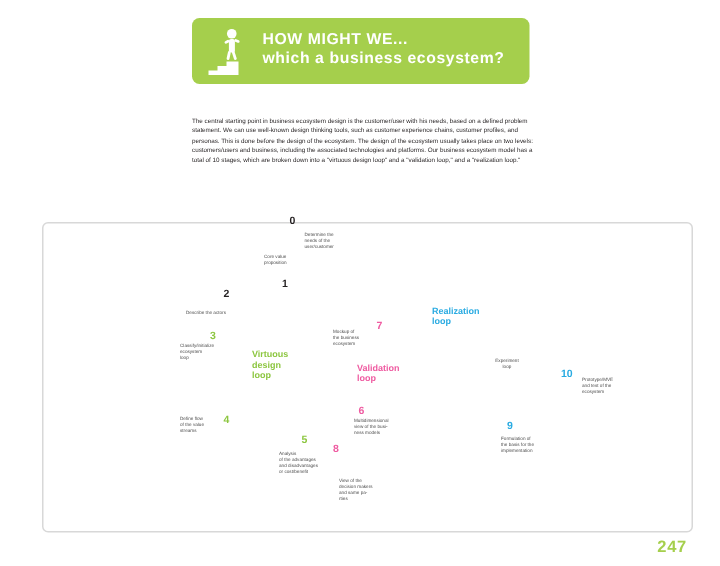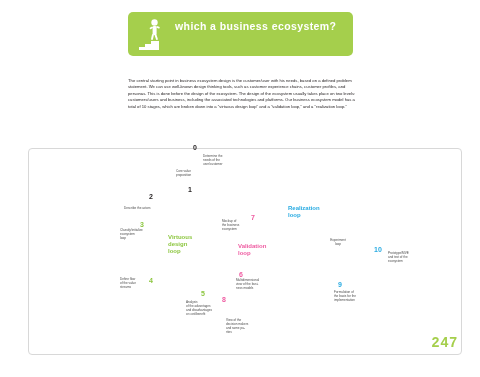--- a/index.html
+++ b/index.html
@@ -67,26 +67,25 @@
     width: 432px;
     height: 205px;
     border: 1px solid #d8d8d8;
     border-radius: 4px;
     background: #ffffff;
   }
 
   .page-number {
     position: absolute;
     right: 22px;
-    bottom: 26px;
-    font-size: 14px;
+    bottom: 6px;
+    font-size: 11px;
     font-weight: bold;
     color: #a5cf4c;
     letter-spacing: 0.5px;
-    font-family: Liberation Mono, monospace;
   }
 
   
   .num {
     position: absolute;
     font-size: 7px;
     font-weight: bold;
     color: #231f20;
   }
   .num.green { color: #8cc63f; }
@@ -382,20 +381,21 @@
       </g>
     </g>
 
     <g fill="#b3b3b3">
       <circle cx="340" cy="258" r="1"></circle>
       <circle cx="348" cy="262" r="1"></circle>
     </g>
   </svg>
 
   <div class="banner-title">
+    <span>HOW MIGHT WE...</span>
     <span class="line2">which a business ecosystem?</span>
   </div>
 
   <div class="intro">The central starting point in business ecosystem design is the customer/user with his needs, based on a defined problem statement. We can use well-known design thinking tools, such as customer experience chains, customer profiles, and personas. This is done before the design of the ecosystem. The design of the ecosystem usually takes place on two levels: customers/users and business, including the associated technologies and platforms. Our business ecosystem model has a total of 10 stages, which are broken down into a "virtuous design loop" and a "validation loop," and a "realization loop."</div>
 
   <div class="frame"></div>
 
   <div class="num" style="left:193px; top:144px;">0</div>
   <div class="num" style="left:188px; top:186px;">1</div>
   <div class="num" style="left:149px; top:193px;">2</div>

